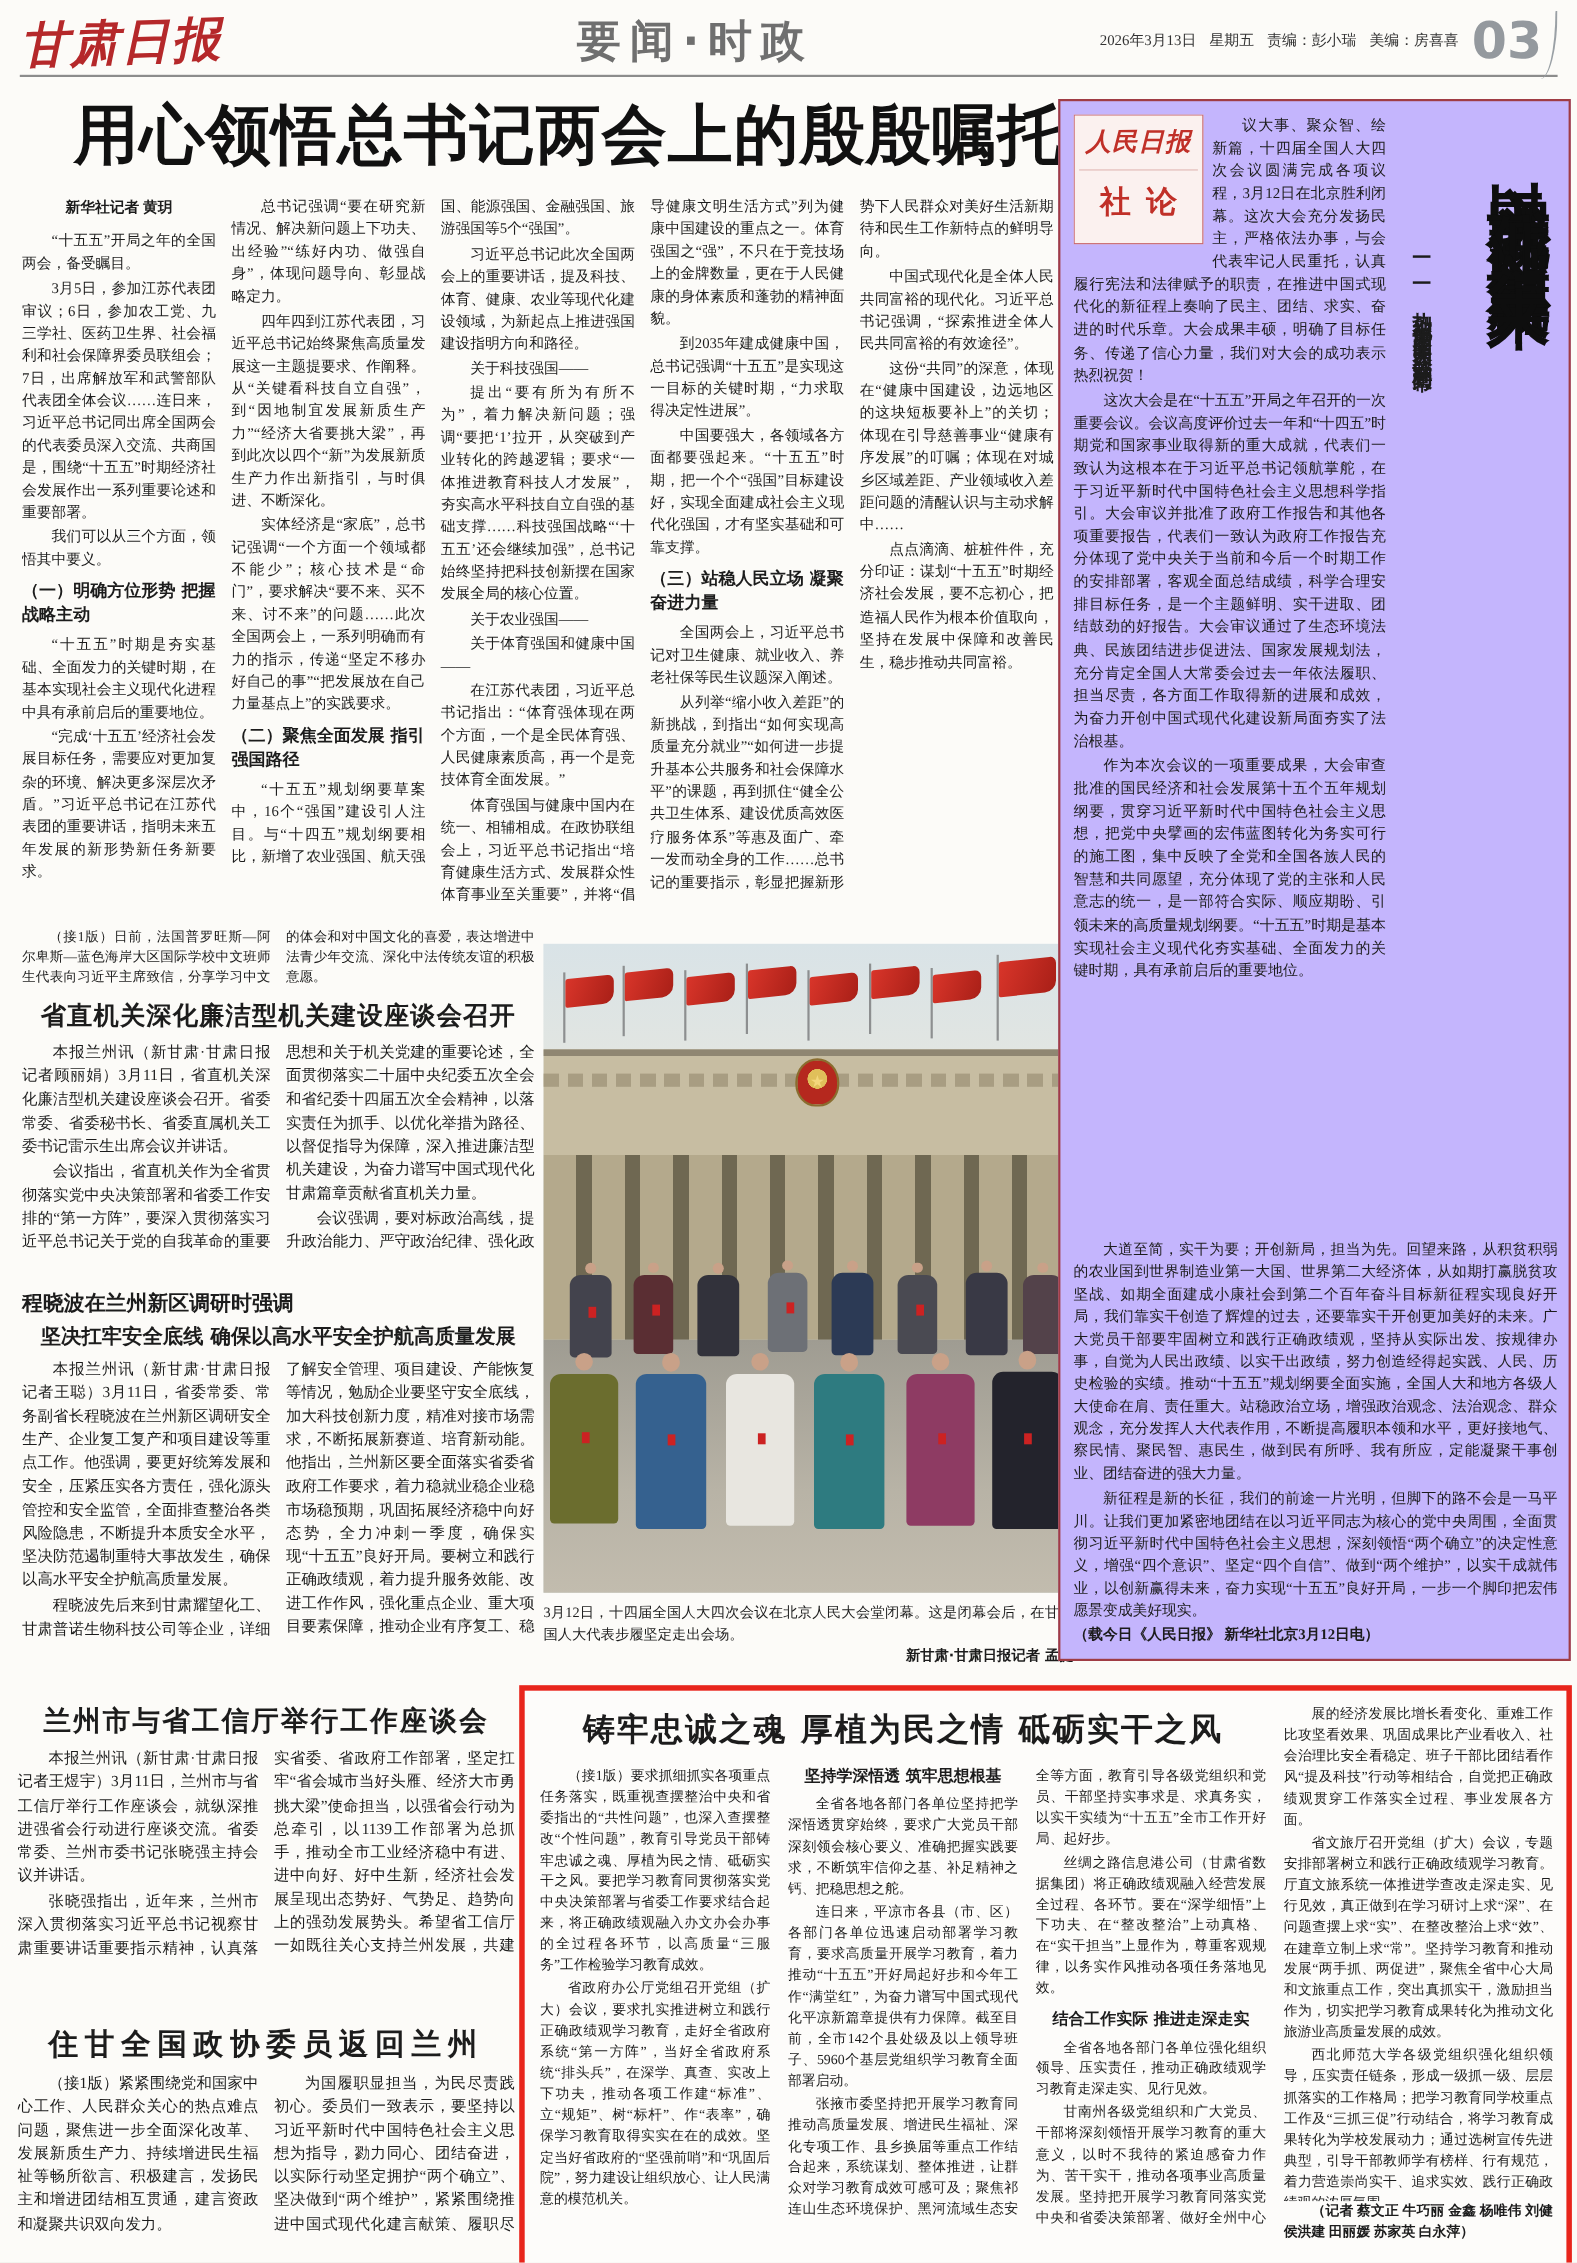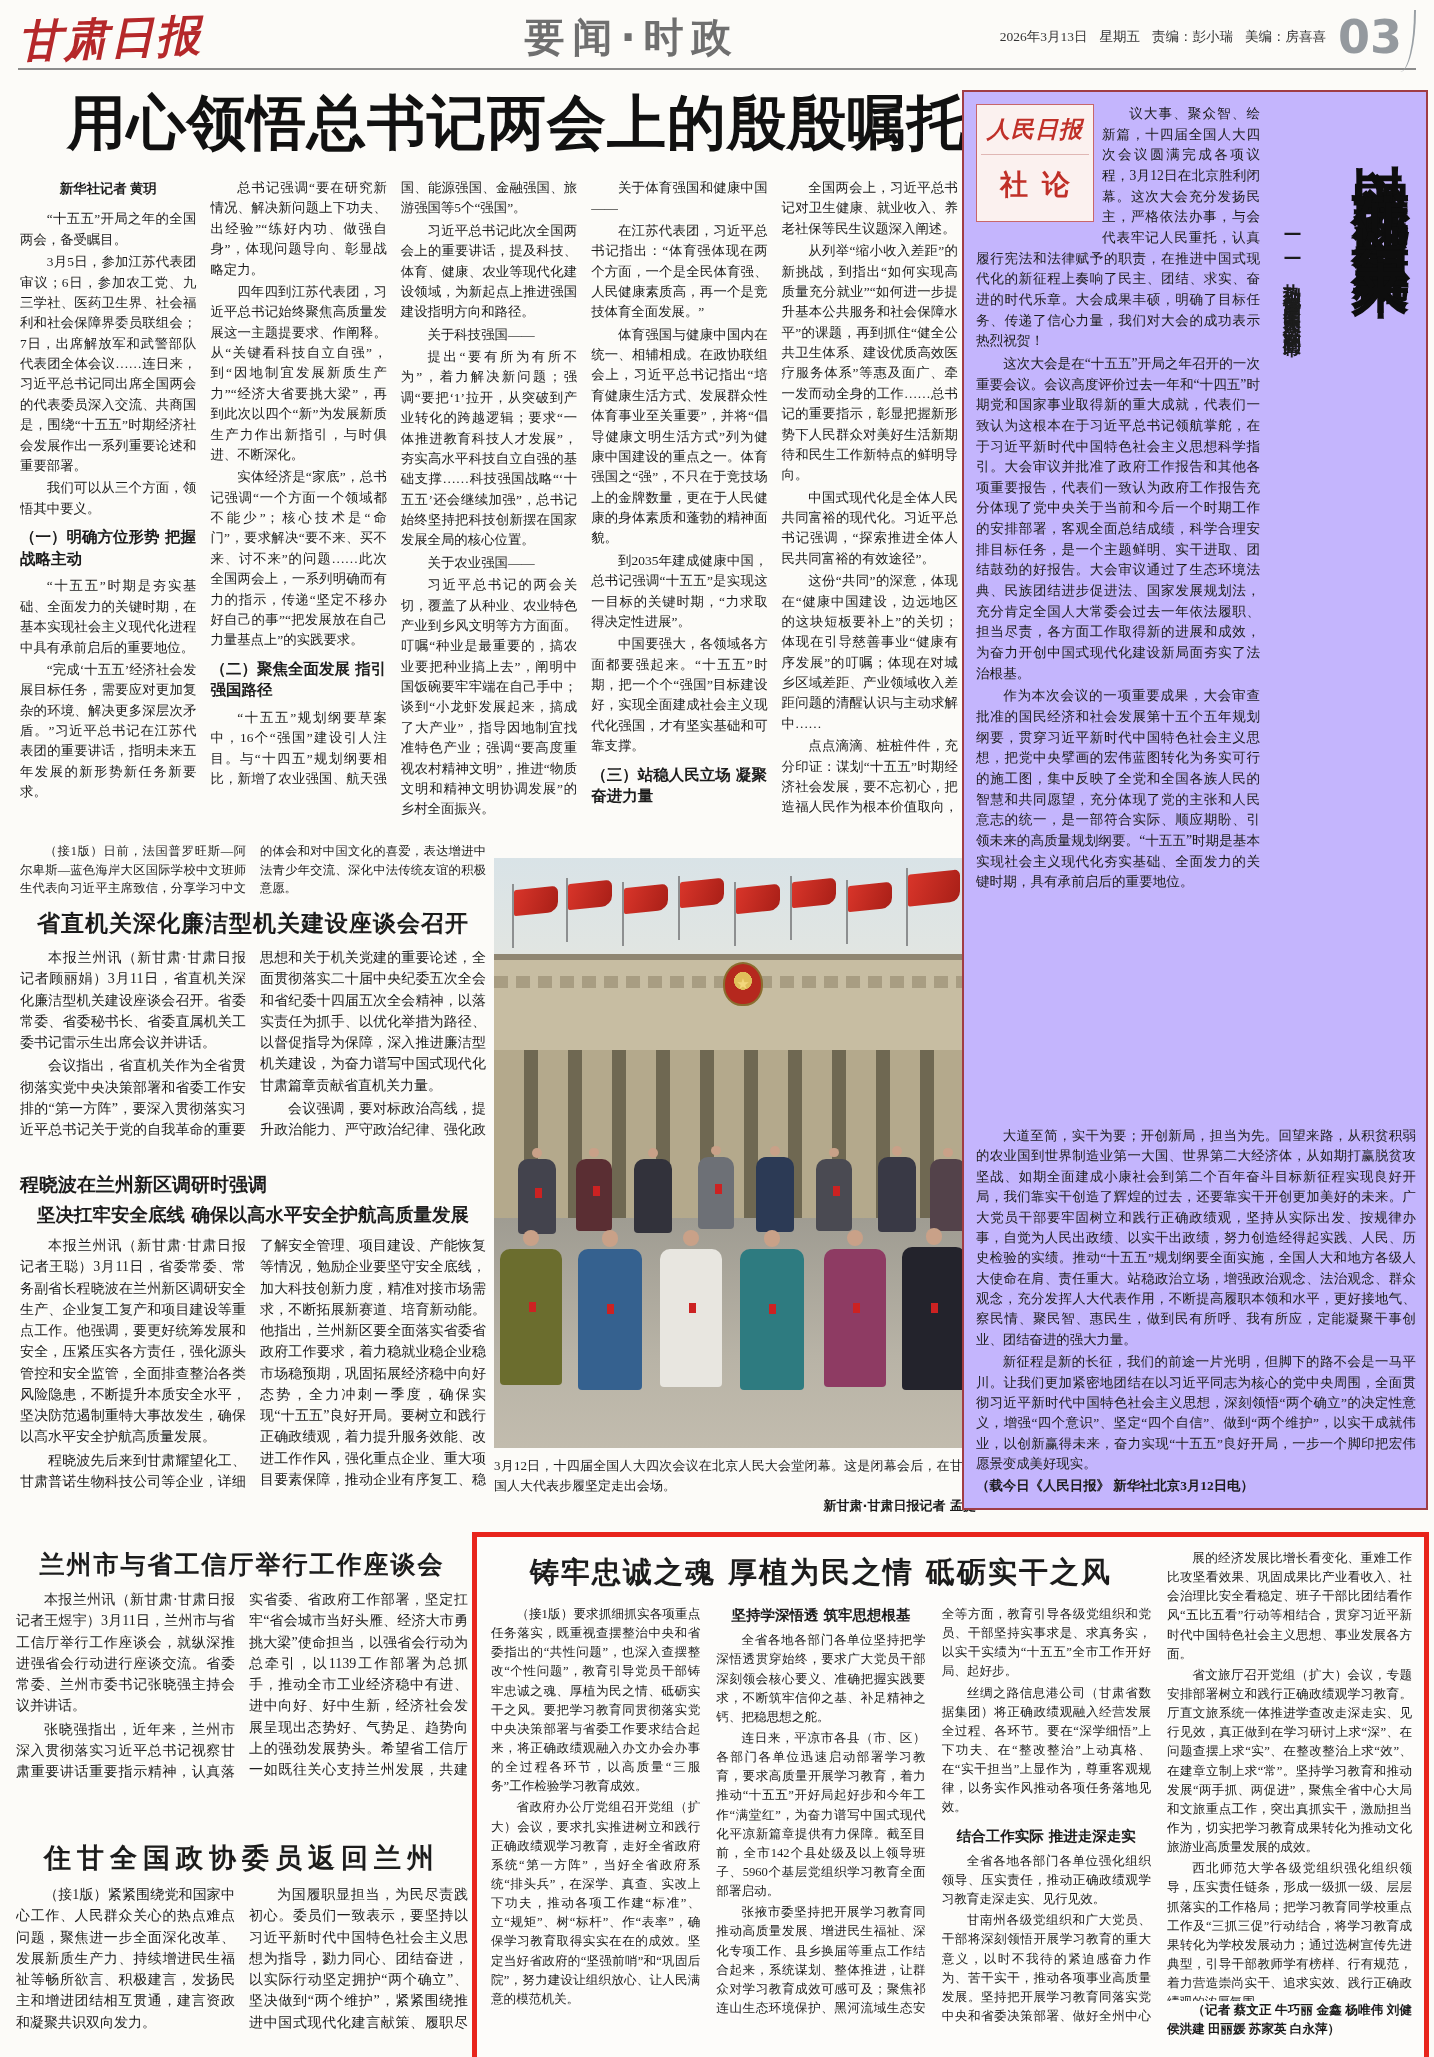--- a/index.html
+++ b/index.html
@@ -151,21 +151,20 @@
         <p>“完成‘十五五’经济社会发展目标任务，需要应对更加复杂的环境、解决更多深层次矛盾。”习近平总书记在江苏代表团的重要讲话，指明未来五年发展的新形势新任务新要求。</p>
         <p>总书记强调“要在研究新情况、解决新问题上下功夫、出经验”“练好内功、做强自身”，体现问题导向、彰显战略定力。</p>
         <p>四年四到江苏代表团，习近平总书记始终聚焦高质量发展这一主题提要求、作阐释。从“关键看科技自立自强”，到“因地制宜发展新质生产力”“经济大省要挑大梁”，再到此次以四个“新”为发展新质生产力作出新指引，与时俱进、不断深化。</p>
         <p>实体经济是“家底”，总书记强调“一个方面一个领域都不能少”；核心技术是“命门”，要求解决“要不来、买不来、讨不来”的问题……此次全国两会上，一系列明确而有力的指示，传递“坚定不移办好自己的事”“把发展放在自己力量基点上”的实践要求。</p>
         <h4>（二）聚焦全面发展 指引强国路径</h4>
         <p>“十五五”规划纲要草案中，16个“强国”建设引人注目。与“十四五”规划纲要相比，新增了农业强国、航天强国、能源强国、金融强国、旅游强国等5个“强国”。</p>
         <p>习近平总书记此次全国两会上的重要讲话，提及科技、体育、健康、农业等现代化建设领域，为新起点上推进强国建设指明方向和路径。</p>
         <p>关于科技强国——</p>
         <p>提出“要有所为有所不为”，着力解决新问题；强调“要把‘1’拉开，从突破到产业转化的跨越逻辑；要求“一体推进教育科技人才发展”，夯实高水平科技自立自强的基础支撑……科技强国战略“‘十五五’还会继续加强”，总书记始终坚持把科技创新摆在国家发展全局的核心位置。</p>
         <p>关于农业强国——</p>
-        <p>习近平总书记的两会关切，覆盖了从种业、农业特色产业到乡风文明等方方面面。叮嘱“种业是最重要的，搞农业要把种业搞上去”，阐明中国饭碗要牢牢端在自己手中；谈到“小龙虾发展起来，搞成了大产业”，指导因地制宜找准特色产业；强调“要高度重视农村精神文明”，推进“物质文明和精神文明协调发展”的乡村全面振兴。</p>
         <p>关于体育强国和健康中国——</p>
         <p>在江苏代表团，习近平总书记指出：“体育强体现在两个方面，一个是全民体育强、人民健康素质高，再一个是竞技体育全面发展。”</p>
         <p>体育强国与健康中国内在统一、相辅相成。在政协联组会上，习近平总书记指出“培育健康生活方式、发展群众性体育事业至关重要”，并将“倡导健康文明生活方式”列为健康中国建设的重点之一。体育强国之“强”，不只在于竞技场上的金牌数量，更在于人民健康的身体素质和蓬勃的精神面貌。</p>
         <p>到2035年建成健康中国，总书记强调“十五五”是实现这一目标的关键时期，“力求取得决定性进展”。</p>
         <p>中国要强大，各领域各方面都要强起来。“十五五”时期，把一个个“强国”目标建设好，实现全面建成社会主义现代化强国，才有坚实基础和可靠支撑。</p>
         <h4>（三）站稳人民立场 凝聚奋进力量</h4>
         <p>全国两会上，习近平总书记对卫生健康、就业收入、养老社保等民生议题深入阐述。</p>
         <p>从列举“缩小收入差距”的新挑战，到指出“如何实现高质量充分就业”“如何进一步提升基本公共服务和社会保障水平”的课题，再到抓住“健全公共卫生体系、建设优质高效医疗服务体系”等惠及面广、牵一发而动全身的工作……总书记的重要指示，彰显把握新形势下人民群众对美好生活新期待和民生工作新特点的鲜明导向。</p>
         <p>中国式现代化是全体人民共同富裕的现代化。习近平总书记强调，“探索推进全体人民共同富裕的有效途径”。</p>
         <p>这份“共同”的深意，体现在“健康中国建设，边远地区的这块短板要补上”的关切；体现在引导慈善事业“健康有序发展”的叮嘱；体现在对城乡区域差距、产业领域收入差距问题的清醒认识与主动求解中……</p>
@@ -361,21 +360,21 @@
           <p>连日来，平凉市各县（市、区）各部门各单位迅速启动部署学习教育，要求高质量开展学习教育，着力推动“十五五”开好局起好步和今年工作“满堂红”，为奋力谱写中国式现代化平凉新篇章提供有力保障。截至目前，全市142个县处级及以上领导班子、5960个基层党组织学习教育全面部署启动。</p>
           <p>张掖市委坚持把开展学习教育同推动高质量发展、增进民生福祉、深化专项工作、县乡换届等重点工作结合起来，系统谋划、整体推进，让群众对学习教育成效可感可及；聚焦祁连山生态环境保护、黑河流域生态安全等方面，教育引导各级党组织和党员、干部坚持实事求是、求真务实，以实干实绩为“十五五”全市工作开好局、起好步。</p>
           <p>丝绸之路信息港公司（甘肃省数据集团）将正确政绩观融入经营发展全过程、各环节。要在“深学细悟”上下功夫、在“整改整治”上动真格、在“实干担当”上显作为，尊重客观规律，以务实作风推动各项任务落地见效。</p>
           <h4>结合工作实际 推进走深走实</h4>
           <p>全省各地各部门各单位强化组织领导、压实责任，推动正确政绩观学习教育走深走实、见行见效。</p>
           <p>甘南州各级党组织和广大党员、干部将深刻领悟开展学习教育的重大意义，以时不我待的紧迫感奋力作为、苦干实干，推动各项事业高质量发展。坚持把开展学习教育同落实党中央和省委决策部署、做好全州中心工作紧密结合起来，聚焦建设“一区六地一通道”目标任务，纵深推进“群众工作五个全覆盖”行动，提升狠抓落实执行力，切实做到“两手抓、两促进”。</p>
         </div>
     </div>
     <div class="sp-right">
       <div class="body-text">
-          <p>展的经济发展比增长看变化、重难工作比攻坚看效果、巩固成果比产业看收入、社会治理比安全看稳定、班子干部比团结看作风“五比五看”行动等相结合，贯穿习近平新时代中国特色社会主义思想、事业发展各方面。</p>
+          <p>展的经济发展比增长看变化、重难工作比攻坚看效果、巩固成果比产业看收入、社会治理比安全看稳定、班子干部比团结看作风“提及科技”行动等相结合，自觉把正确政绩观贯穿工作落实全过程、事业发展各方面。</p>
           <p>省文旅厅召开党组（扩大）会议，专题安排部署树立和践行正确政绩观学习教育。厅直文旅系统一体推进学查改走深走实、见行见效，真正做到在学习研讨上求“深”、在问题查摆上求“实”、在整改整治上求“效”、在建章立制上求“常”。坚持学习教育和推动发展“两手抓、两促进”，聚焦全省中心大局和文旅重点工作，突出真抓实干，激励担当作为，切实把学习教育成果转化为推动文化旅游业高质量发展的成效。</p>
           <p>西北师范大学各级党组织强化组织领导，压实责任链条，形成一级抓一级、层层抓落实的工作格局；把学习教育同学校重点工作及“三抓三促”行动结合，将学习教育成果转化为学校发展动力；通过选树宣传先进典型，引导干部教师学有榜样、行有规范，着力营造崇尚实干、追求实效、践行正确政绩观的浓厚氛围。</p>
         </div>
       <div class="sp-credit">（记者 蔡文正 牛巧丽 金鑫 杨唯伟 刘健 侯洪建 田丽媛 苏家英 白永萍）</div>
     </div>
   </div>
 
 </div>
 
 </body></html>

